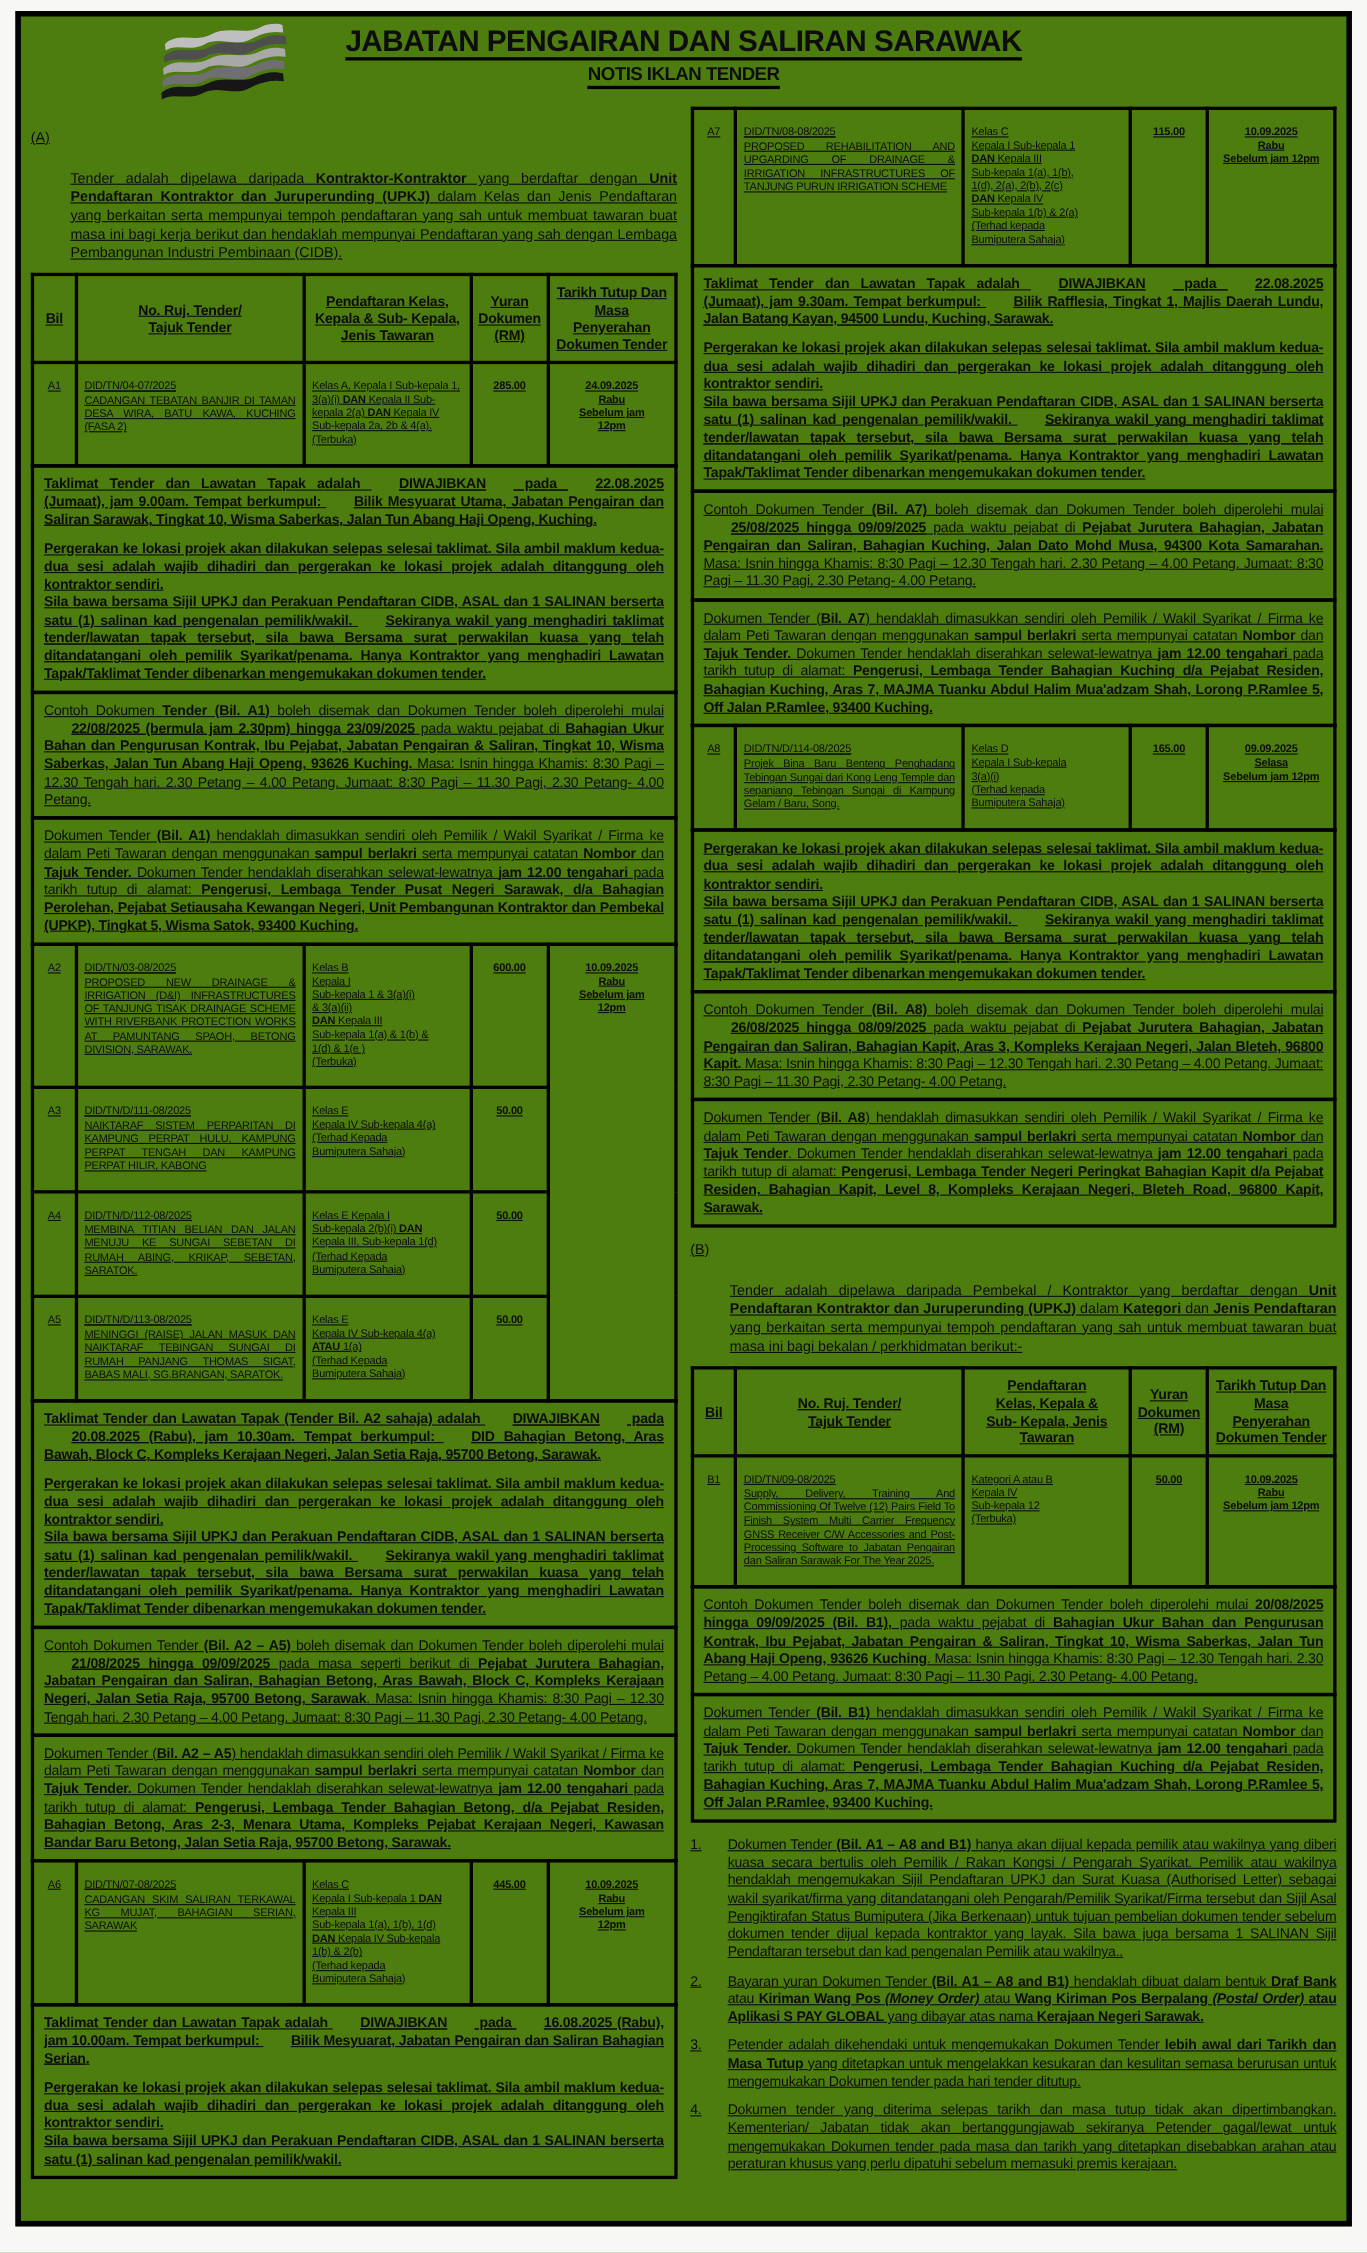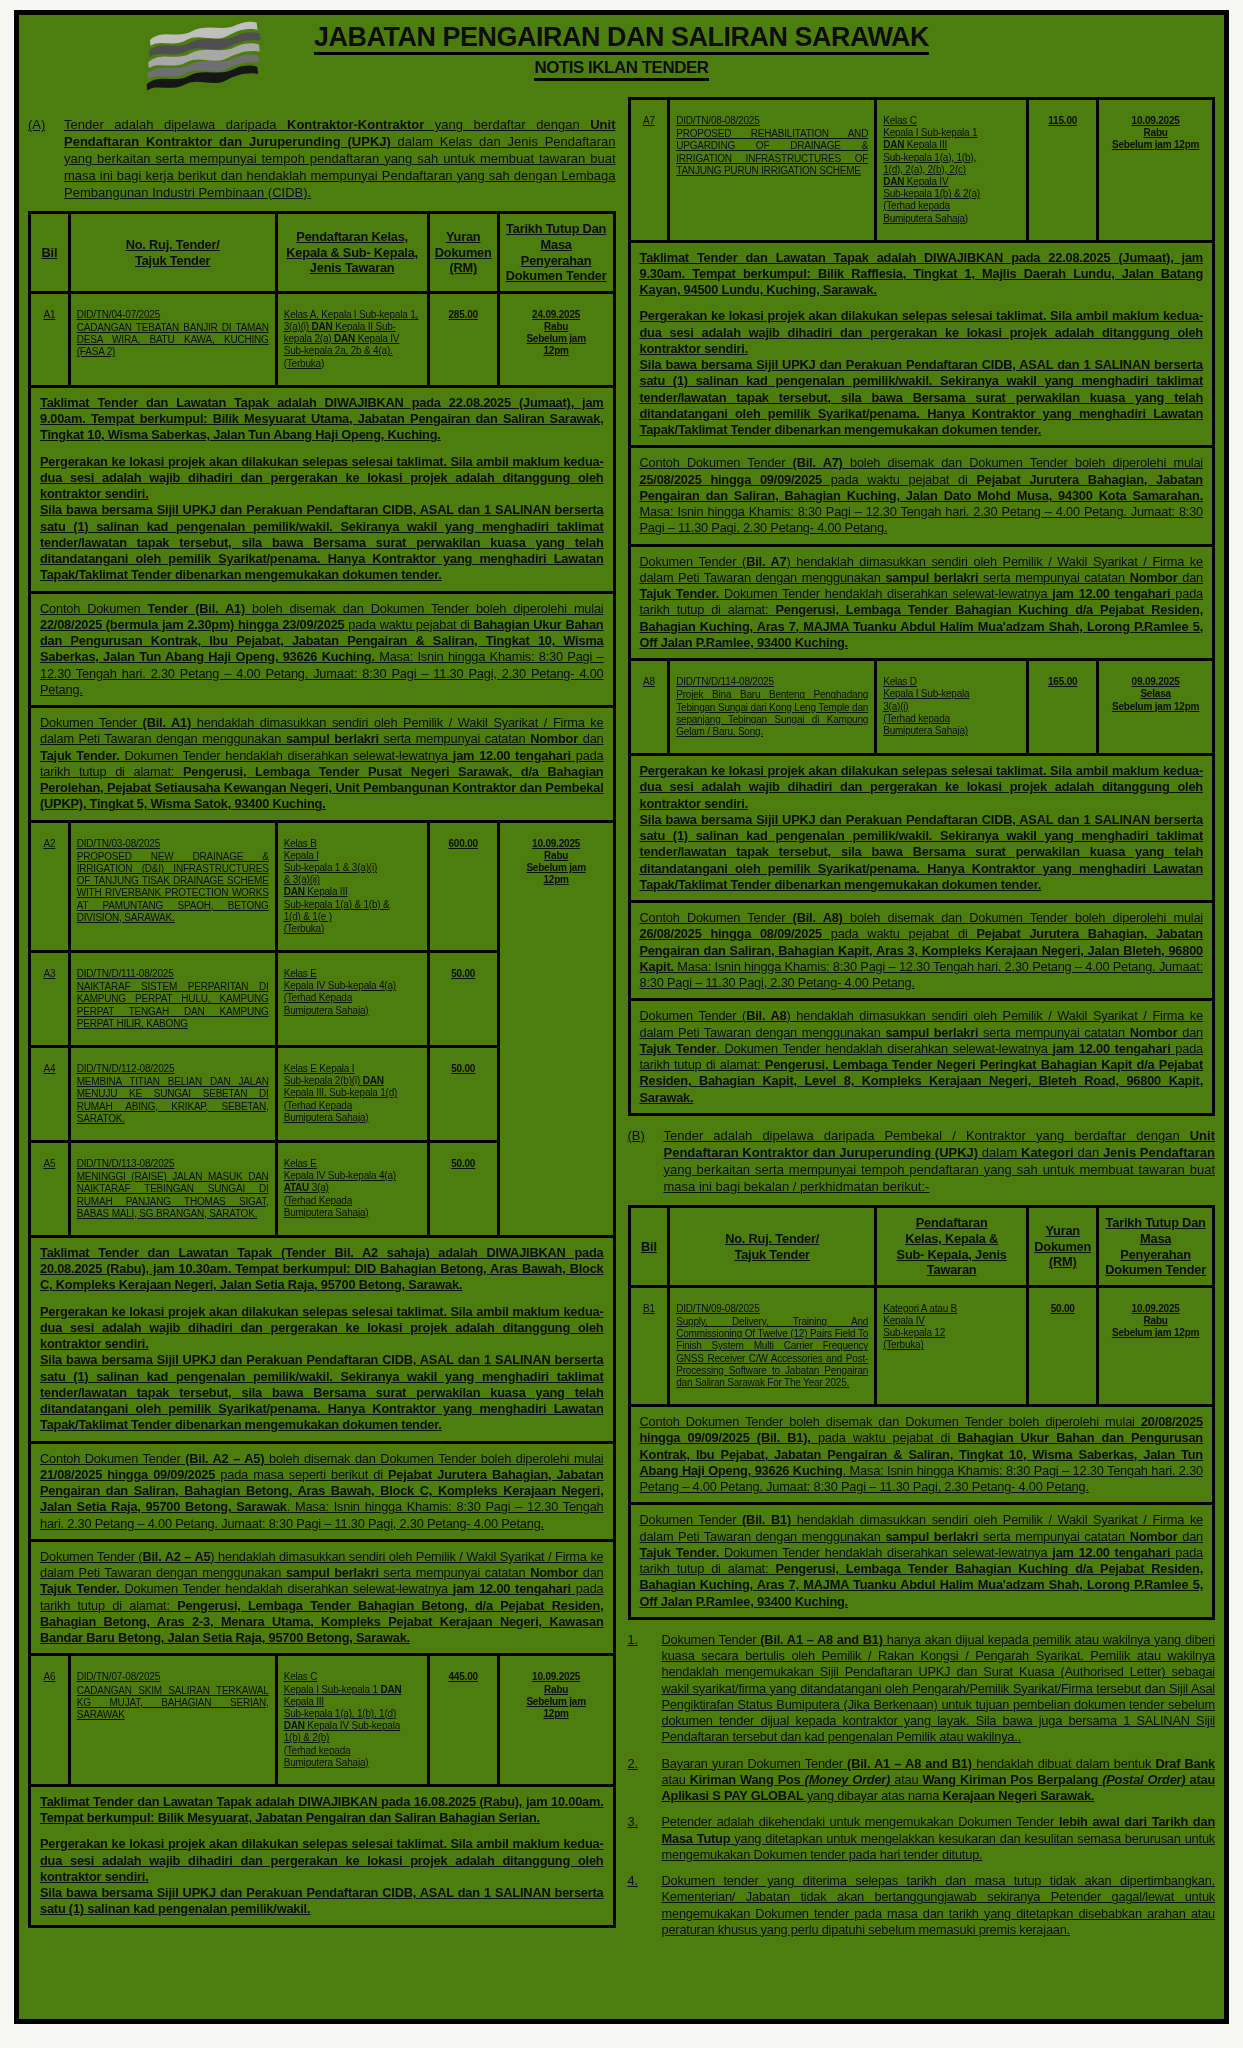--- a/index.html
+++ b/index.html
@@ -10,21 +10,21 @@
   .logo{position:absolute;left:100px;top:0px;width:140px;height:72px;}
   .htitles{text-align:center;padding-top:2px;}
   .ht1{display:inline-block;font-size:27px;font-weight:bold;letter-spacing:-0.5px;border-bottom:3px solid #000;padding-bottom:1px;line-height:1.05;}
   .ht2{display:inline-block;font-size:17px;font-weight:bold;letter-spacing:-0.5px;border-bottom:3px solid #000;padding-bottom:1px;margin-top:4px;line-height:1.05;}
   
   .cols{display:flex;gap:12px;align-items:flex-start;}
   .col{flex:1;min-width:0;}
   .col-left{padding-top:20px;}
   
   .intro{display:grid;grid-template-columns:36px 1fr;font-size:13px;line-height:1.3;}
-  .intro .itxt{text-align:justify;}
+  .intro .itxt{text-align:justify;margin-top:37px;}
   .intro-b{margin-top:12px;}
   
   table.ttable{width:100%;border-collapse:collapse;table-layout:fixed;margin-top:10px;}
   table.ttable.joined{margin-top:-3px;}
   table.ttable.flush{margin-top:0;}
   table.ttable td{border:3px solid #000;padding:15px 6px;vertical-align:top;font-size:10px;line-height:1.22;letter-spacing:-0.2px;overflow:hidden;}
   table.ttable col.c1{width:6.8%;} table.ttable col.c2{width:35.4%;}
   table.ttable col.c3{width:26%;}  table.ttable col.c4{width:12%;}
   table.ttable col.c5{width:19.8%;}
   tr.th td{font-weight:bold;text-align:center;vertical-align:middle;white-space:pre-line;font-size:12.8px;padding:7px 4px;}
@@ -33,21 +33,21 @@
   .ttitle{text-align:justify;}
   td.kelas{text-align:left;white-space:pre-line;}
   td.yuran{text-align:center;font-weight:bold;}
   td.tarikh{text-align:center;font-weight:bold;vertical-align:middle;white-space:pre-line;}
   .uhdr{text-decoration:underline;}
   
   .box{border:3px solid #000;margin-top:-3px;padding:7px 9px;font-size:12.8px;line-height:1.27;text-align:justify;letter-spacing:-0.2px;}
   .box p{margin:0 0 10px 0;}
   .box p:last-child{margin-bottom:0;}
   .box p.tight{margin-top:-10px;}
-  span.b{font-weight:bold;} span.u{text-decoration:underline;} span.i{font-style:italic;}
+  span.b{font-weight:bold;} span.u{text-decoration:underline;margin-left:25px;} span.i{font-style:italic;}
   
   .notes{margin-top:12px;}
   .note{display:grid;grid-template-columns:34px 1fr;font-size:12.8px;line-height:1.27;margin-bottom:10px;letter-spacing:-0.2px;}
   .note .ntxt{text-align:justify;}
 </style>
 </head>
 <body>
 
 <div class="page">
 
@@ -183,21 +183,21 @@
             <td class="yuran">50.00</td>
           </tr>
           <tr>
             <td class="bil">A5</td>
             <td>
                 <div class="ref">DID/TN/D/113-08/2025</div>
                 <div class="ttitle">MENINGGI (RAISE) JALAN MASUK DAN NAIKTARAF TEBINGAN SUNGAI DI RUMAH PANJANG THOMAS SIGAT, BABAS MALI, SG.BRANGAN, SARATOK.</div>
               </td>
             <td class="kelas"><span>Kelas E
 Kepala IV Sub-kepala 4(a)
-</span><span class="b">ATAU</span><span> 3(a)
+</span><span class="b">ATAU</span><span> 1(a)
 (Terhad Kepada
 Bumiputera Sahaja)</span></td>
             <td class="yuran">50.00</td>
           </tr>
         </tbody>
       </table>
 
       <div class="box">
         <p><span class="b">Taklimat Tender dan Lawatan Tapak (Tender Bil. A2 sahaja) adalah </span><span class="b u">DIWAJIBKAN</span><span class="b u"> pada </span><span class="b u">20.08.2025 (Rabu), jam 10.30am</span><span class="b">. Tempat berkumpul: </span><span class="b u">DID Bahagian Betong, Aras Bawah, Block C, Kompleks Kerajaan Negeri, Jalan Setia Raja, 95700 Betong, Sarawak</span><span class="b">.</span></p>
         <p><span class="b">Pergerakan ke lokasi projek akan dilakukan selepas selesai taklimat. Sila ambil maklum kedua-dua sesi adalah wajib dihadiri dan pergerakan ke lokasi projek adalah ditanggung oleh kontraktor sendiri.</span></p>

